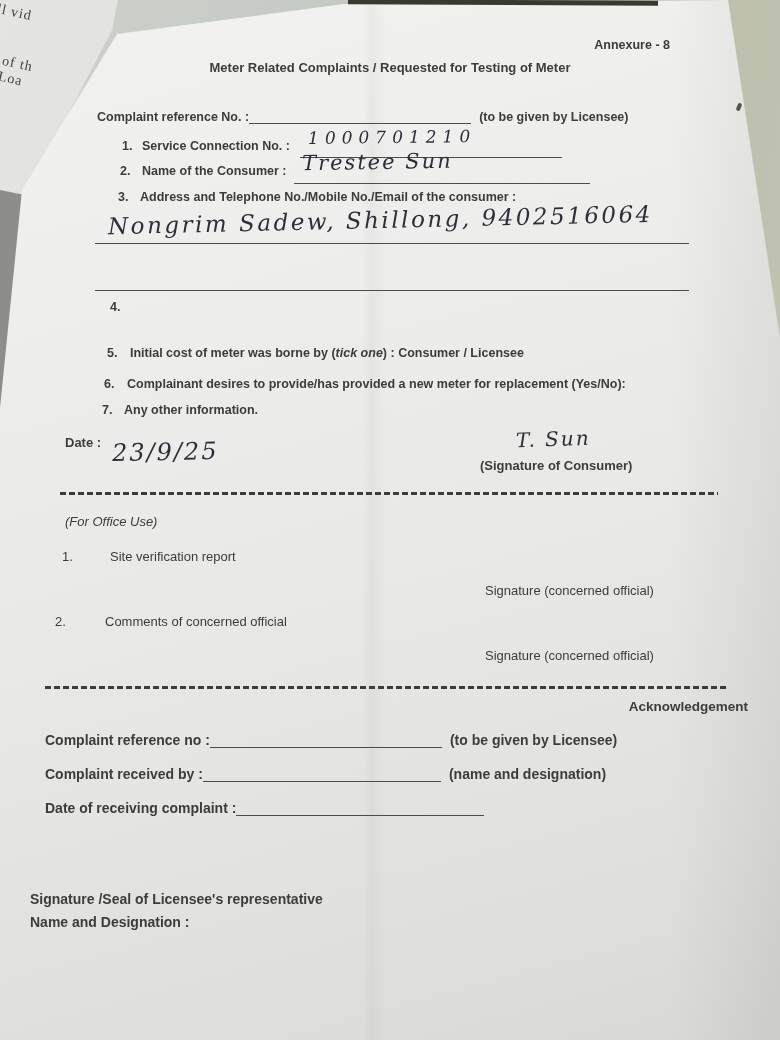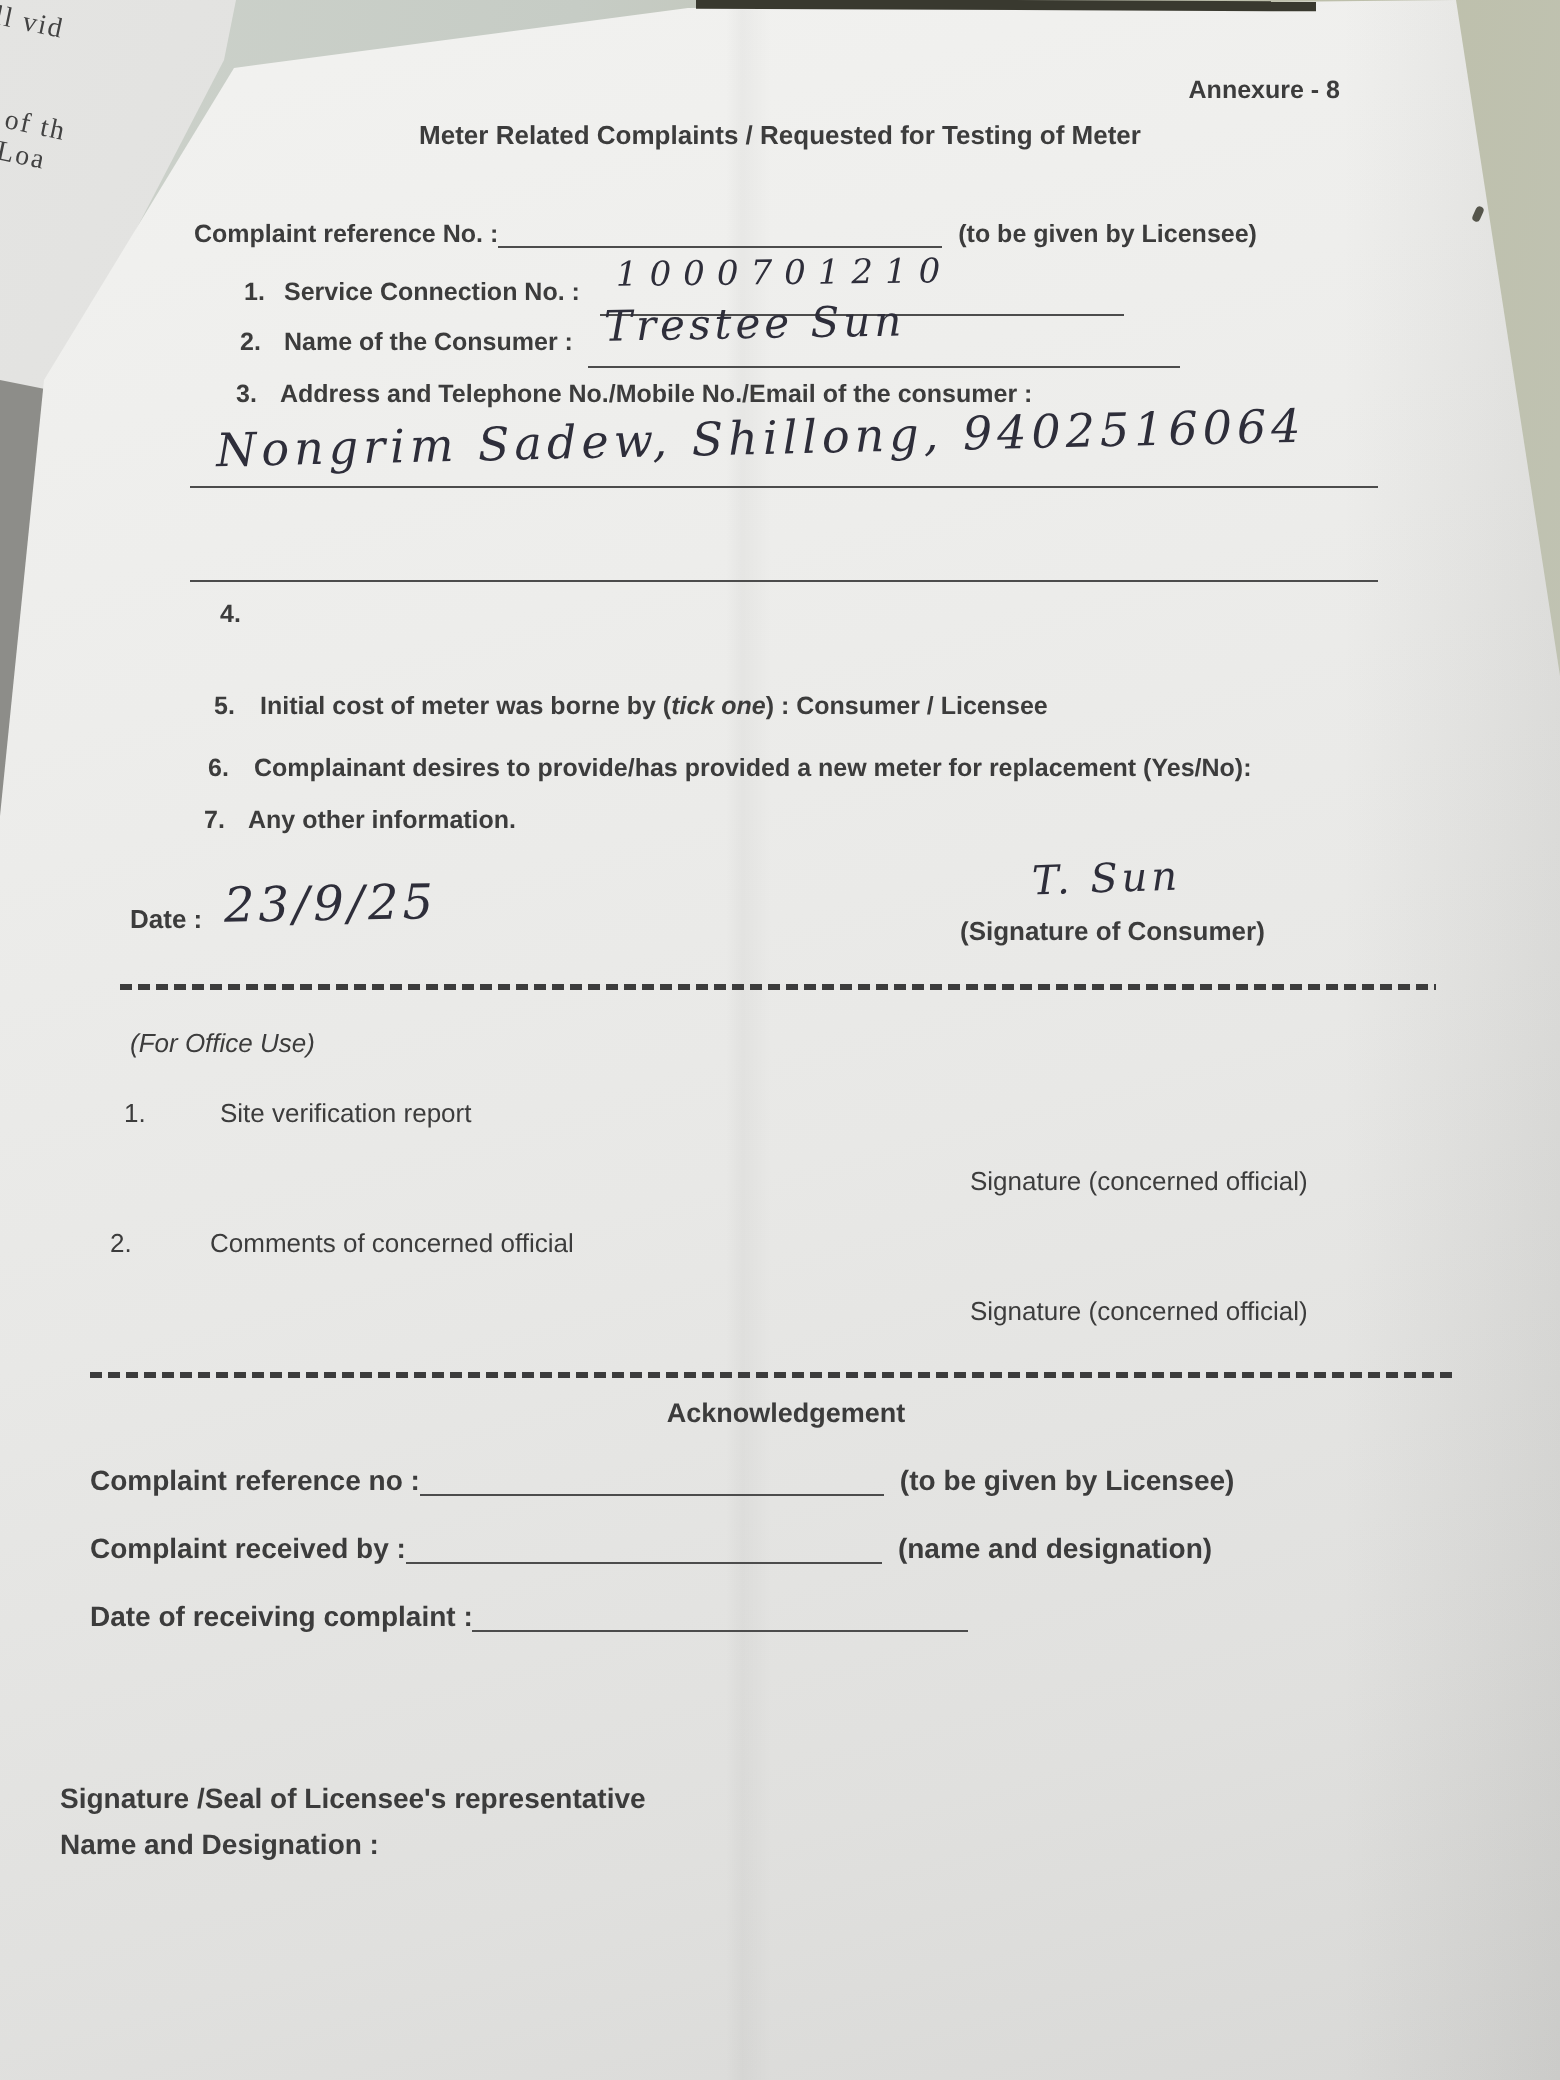--- a/index.html
+++ b/index.html
@@ -95,38 +95,38 @@
 
     <div class="pt w600" style="left:107px;top:346px;">5.</div>
     <div class="pt w600" style="left:130px;top:346px;"><span>Initial cost of meter was borne by (</span><span class="it">tick one</span><span>) : Consumer / Licensee</span></div>
 
     <div class="pt w600" style="left:104px;top:377px;">6.</div>
     <div class="pt w600" style="left:127px;top:377px;">Complainant desires to provide/has provided a new meter for replacement (Yes/No):</div>
 
     <div class="pt w600" style="left:102px;top:403px;">7.</div>
     <div class="pt w600" style="left:124px;top:403px;text-align:center;">Any other information.</div>
 
-    <div class="pt w700" style="left:65px;top:452px;font-size:13px;text-align:center;">Date :</div>
+    <div class="pt w700" style="left:65px;top:435px;font-size:13px;text-align:center;">Date :</div>
     <div class="hand" style="left:112px;top:438px;font-size:24px;letter-spacing:2px;transform:rotate(-1deg);">23/9/25</div>
     <div class="hand" style="left:516px;top:427px;font-size:20px;letter-spacing:2px;transform:rotate(-2deg);">T. Sun</div>
     <div class="pt w600" style="left:480px;top:458px;font-size:13px;">(Signature of Consumer)</div>
 
     <div class="dash" style="left:60px;top:492px;width:658px;"></div>
 
     <div class="pt w400 it" style="left:65px;top:514px;font-size:13px;">(For Office Use)</div>
     <div class="pt w400" style="left:62px;top:549px;font-size:13px;">1.</div>
     <div class="pt w400" style="left:110px;top:549px;font-size:13px;">Site verification report</div>
     <div class="pt w400" style="left:485px;top:583px;font-size:13px;">Signature (concerned official)</div>
     <div class="pt w400" style="left:55px;top:614px;font-size:13px;">2.</div>
     <div class="pt w400" style="left:105px;top:614px;font-size:13px;">Comments of concerned official</div>
     <div class="pt w400" style="left:485px;top:648px;font-size:13px;">Signature (concerned official)</div>
 
     <div class="dash" style="left:45px;top:686px;width:683px;"></div>
 
-    <div class="pt w700 center" style="left:48px;top:699px;width:690px;font-size:13.5px;">Acknowledgement</div>
+    <div class="pt w700 center" style="left:58px;top:699px;width:690px;font-size:13.5px;text-align:right;">Acknowledgement</div>
 
     <div class="row" style="left:45px;top:732px;font-size:14px;text-align:right;">
       <span class="w600">Complaint reference no :</span>
       <span class="fill" style="width:232px;"></span>
       <span class="note w600">(to be given by Licensee)</span>
     </div>
     <div class="row" style="left:45px;top:766px;font-size:14px;">
       <span class="w600">Complaint received by :</span>
       <span class="fill" style="width:238px;"></span>
       <span class="note w600">(name and designation)</span>

